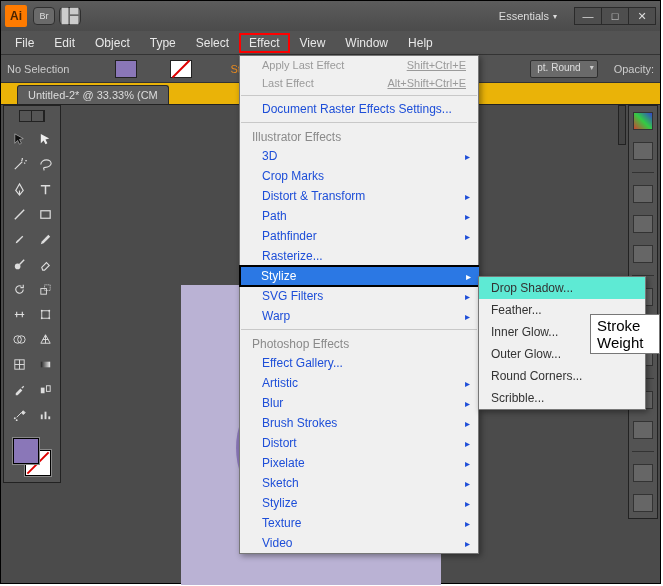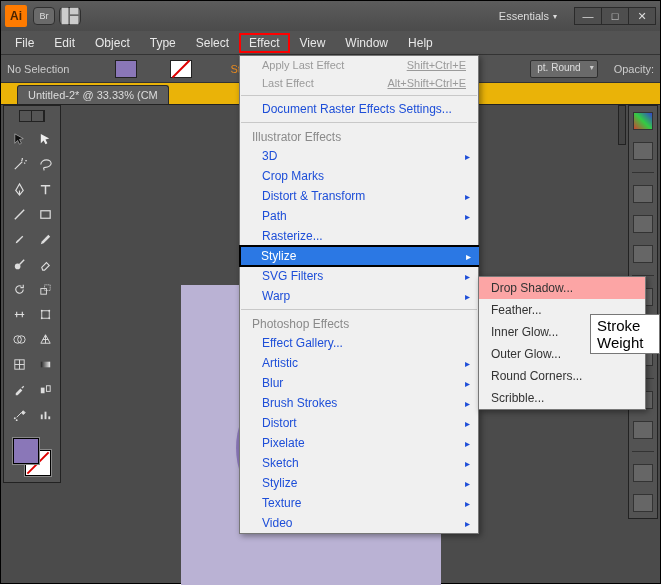--- a/index.html
+++ b/index.html
@@ -46,21 +46,21 @@
 .dropdown { position: absolute; left: 238px; top: 54px; width: 240px; background: #f0f0f0; border: 1px solid #777; box-shadow: 2px 2px 6px rgba(0,0,0,0.4); z-index: 10; }
 .dd-item { padding: 3px 12px 3px 22px; color: #1d4ed8; font-size: 12px; display: flex; align-items: center; position: relative; }
 .dd-item.disabled { color: #9a9a9a; gap: 16px; }
 .dd-item .shortcut { margin-left: auto; font-size: 11px; color: #9a9a9a; text-decoration: underline; }
 .dd-item.has-sub::after { content: "▸"; position: absolute; right: 8px; font-size: 10px; }
 .dd-item.highlight { background: #2b78e4; color: #fff; border: 2px solid #000; margin: -1px; padding: 2px 10px 2px 20px; border-right: none; }
 .dd-sep { height: 1px; background: #c8c8c8; margin: 3px 1px; }
 .dd-header { padding: 4px 12px 2px 12px; color: #8a8a8a; font-size: 12px; }
 .submenu { position: absolute; left: 477px; top: 275px; width: 168px; background: #f0f0f0; border: 1px solid #777; box-shadow: 2px 2px 6px rgba(0,0,0,0.4); z-index: 11; }
 .sub-item { padding: 4px 12px; font-size: 12px; color: #333; }
-.sub-item.hl { background: #fca5a5; }
+.sub-item.hl { background: #5eead4; }
 .tooltip { position: absolute; left: 589px; top: 313px; background: #fff; border: 1px solid #777; padding: 2px 6px; font-size: 15px; z-index: 12; }
 </style>
 </head>
 <body>
 
 <div class="app">
 
   <div class="titlebar">
     <div class="ai-badge">Ai</div>
     <div class="gray-btn">Br</div>
@@ -300,20 +300,21 @@
         <span class="shortcut">Alt+Shift+Ctrl+E</span>
       </div>
     <div class="dd-sep"></div>
     <div class="dd-item">Document Raster Effects Settings...</div>
     <div class="dd-sep"></div>
     <div class="dd-header">Illustrator Effects</div>
     <div class="dd-item has-sub">3D</div>
     <div class="dd-item">Crop Marks</div>
     <div class="dd-item has-sub">Distort &amp; Transform</div>
     <div class="dd-item has-sub">Path</div>
+    <div class="dd-item has-sub">Pathfinder</div>
     <div class="dd-item">Rasterize...</div>
     <div class="dd-item has-sub highlight">Stylize</div>
     <div class="dd-item has-sub">SVG Filters</div>
     <div class="dd-item has-sub">Warp</div>
     <div class="dd-sep"></div>
     <div class="dd-header">Photoshop Effects</div>
     <div class="dd-item">Effect Gallery...</div>
     <div class="dd-item has-sub">Artistic</div>
     <div class="dd-item has-sub">Blur</div>
     <div class="dd-item has-sub">Brush Strokes</div>

